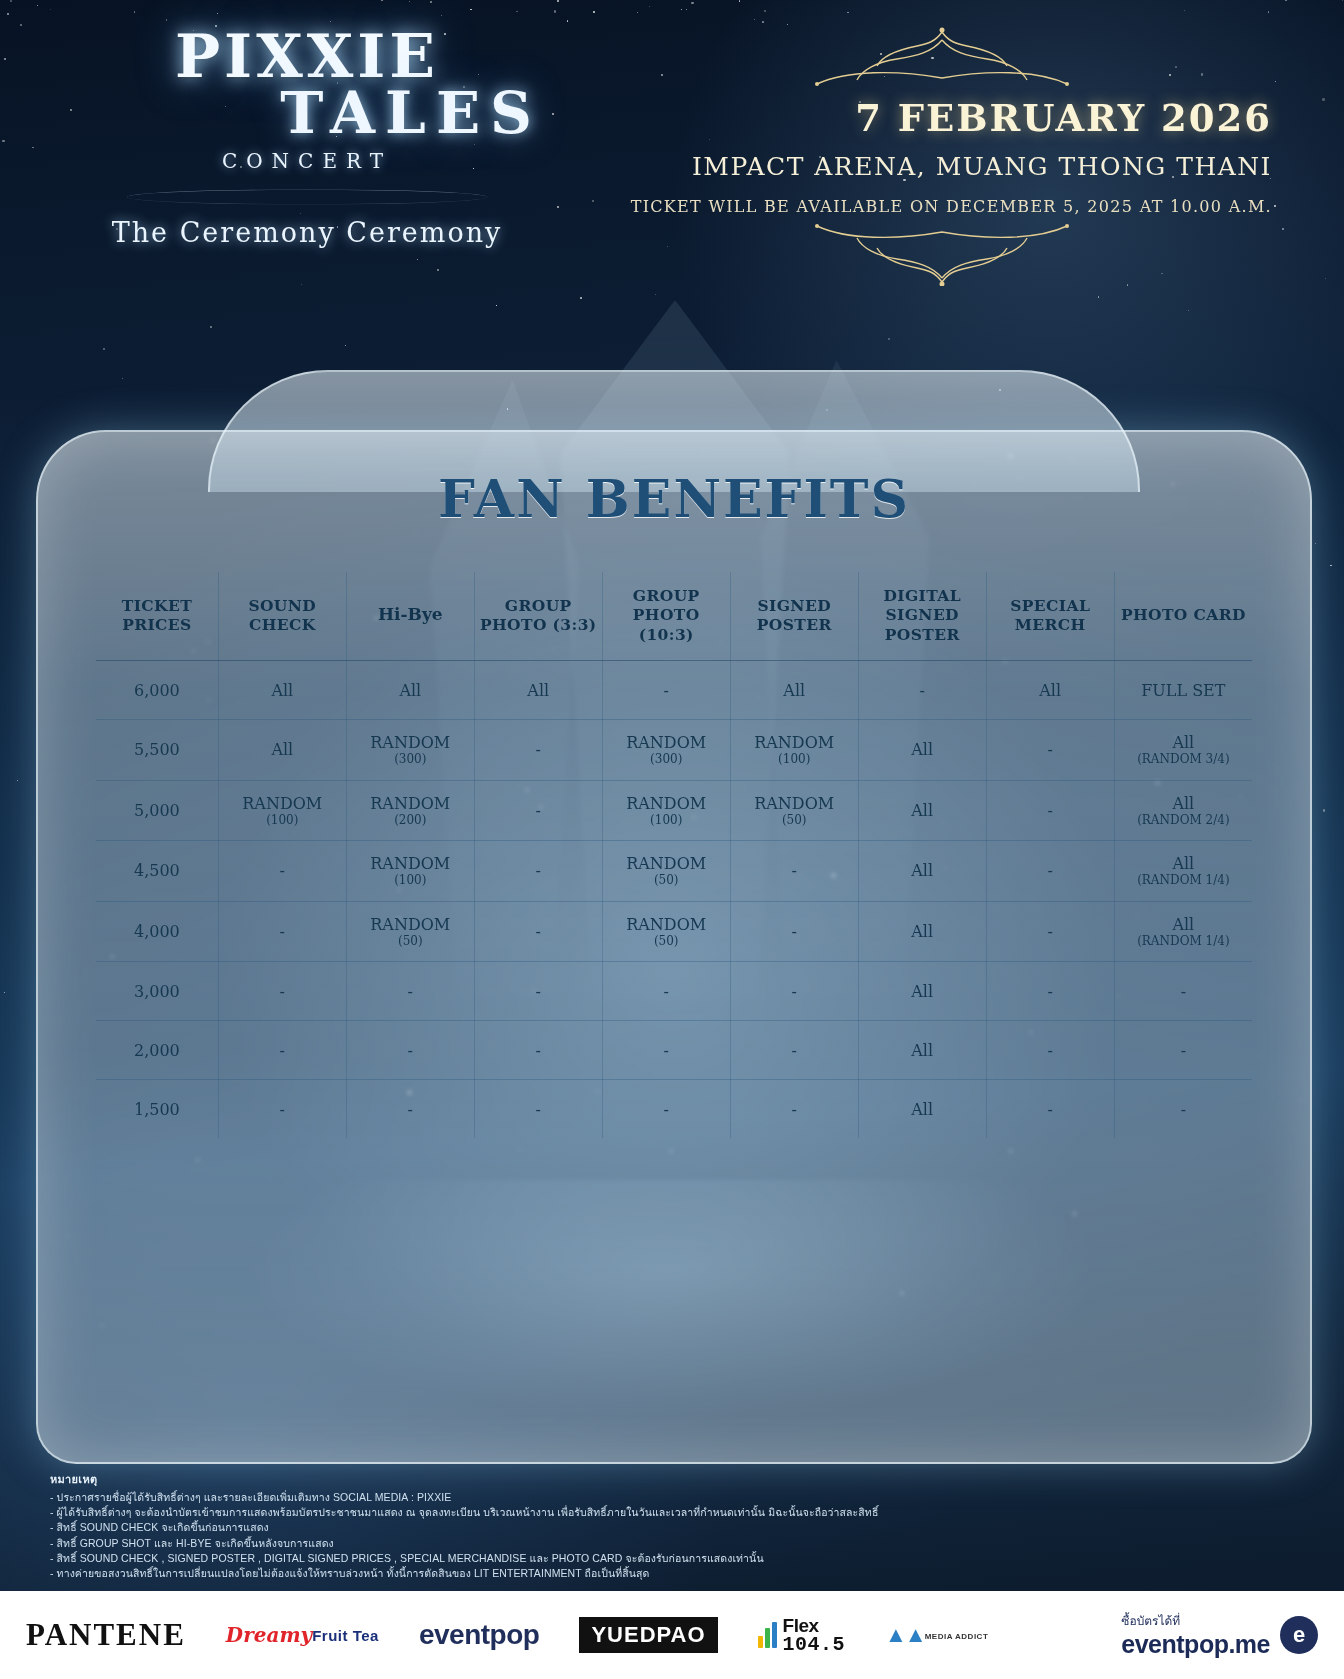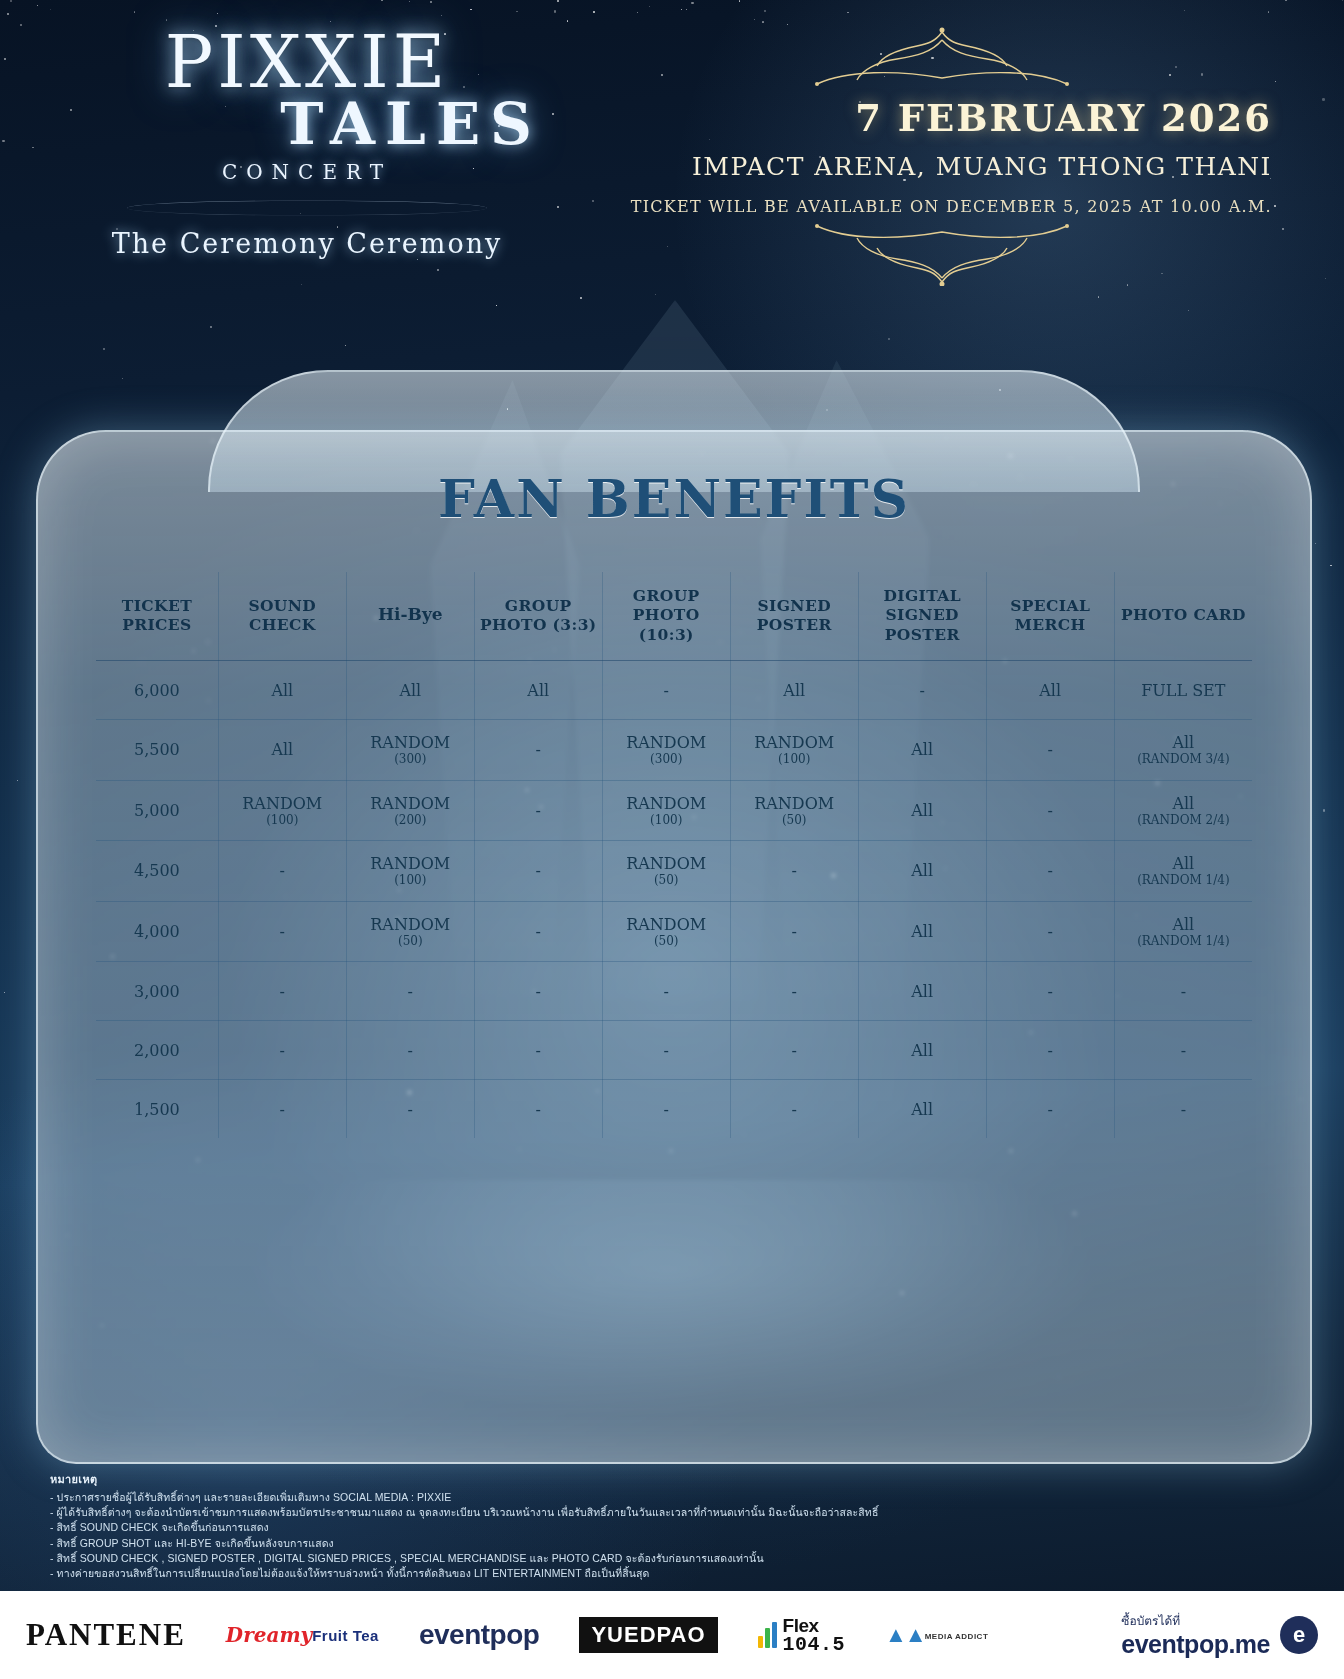--- a/index.html
+++ b/index.html
@@ -33,22 +33,22 @@
     background:radial-gradient(ellipse 45% 70% at 50% 30%, rgba(160,205,235,0.26), rgba(0,0,0,0) 70%);
   }
   .stars{position:absolute;inset:0;pointer-events:none;}
   .star{position:absolute;background:#fff;border-radius:50%;opacity:.75;}
 
   
   .header{position:absolute;left:0;top:0;width:100%;height:360px;}
   .logo-wrap{position:absolute;left:72px;top:28px;width:470px;text-align:center;color:#f4fbff;}
   .logo-main{
     font-family:"DejaVu Serif", serif;
-    font-size:72px;letter-spacing:4px;line-height:.95;
-    font-weight:400;
+    font-size:60px;letter-spacing:4px;line-height:.95;
+    font-weight:700;
     color:#f2f9ff;
     text-shadow:0 0 18px rgba(180,225,255,.85),0 0 42px rgba(120,190,255,.55),0 2px 2px rgba(0,0,0,.35);
   }
   .logo-sub{
     font-family:"DejaVu Serif", serif;
     font-size:58px;letter-spacing:10px;margin-top:-6px;font-weight:700;
     color:#eef7ff;
     text-shadow:0 0 14px rgba(180,225,255,.8),0 0 34px rgba(120,190,255,.5);
     text-align:right;
   }

